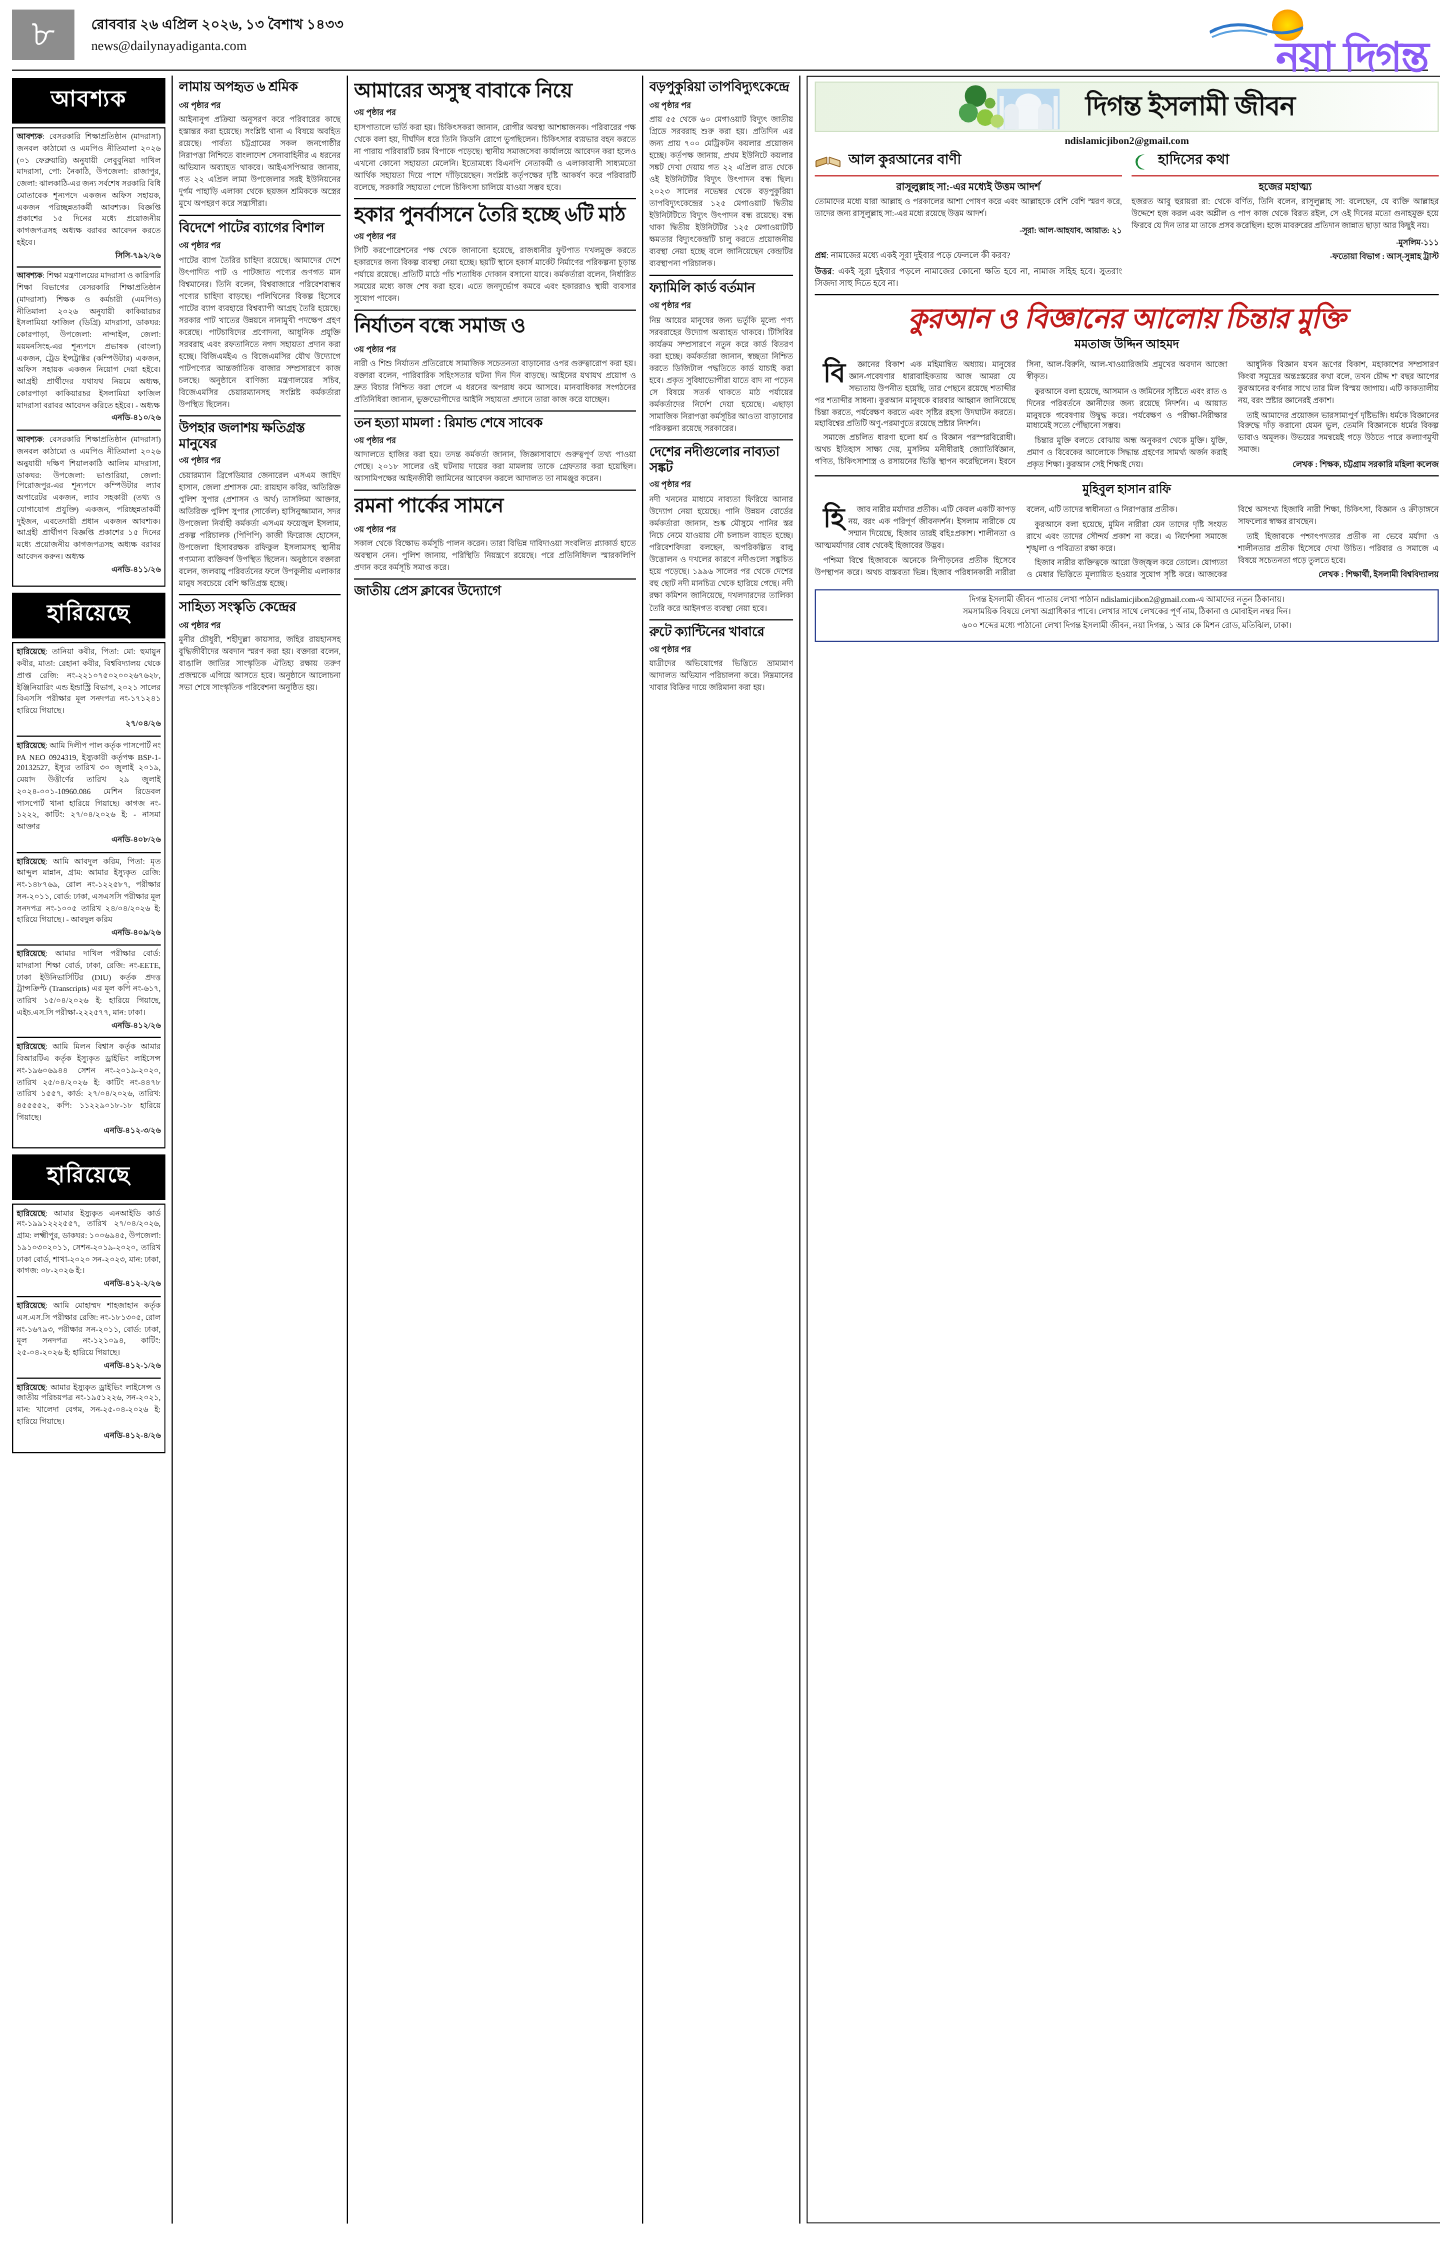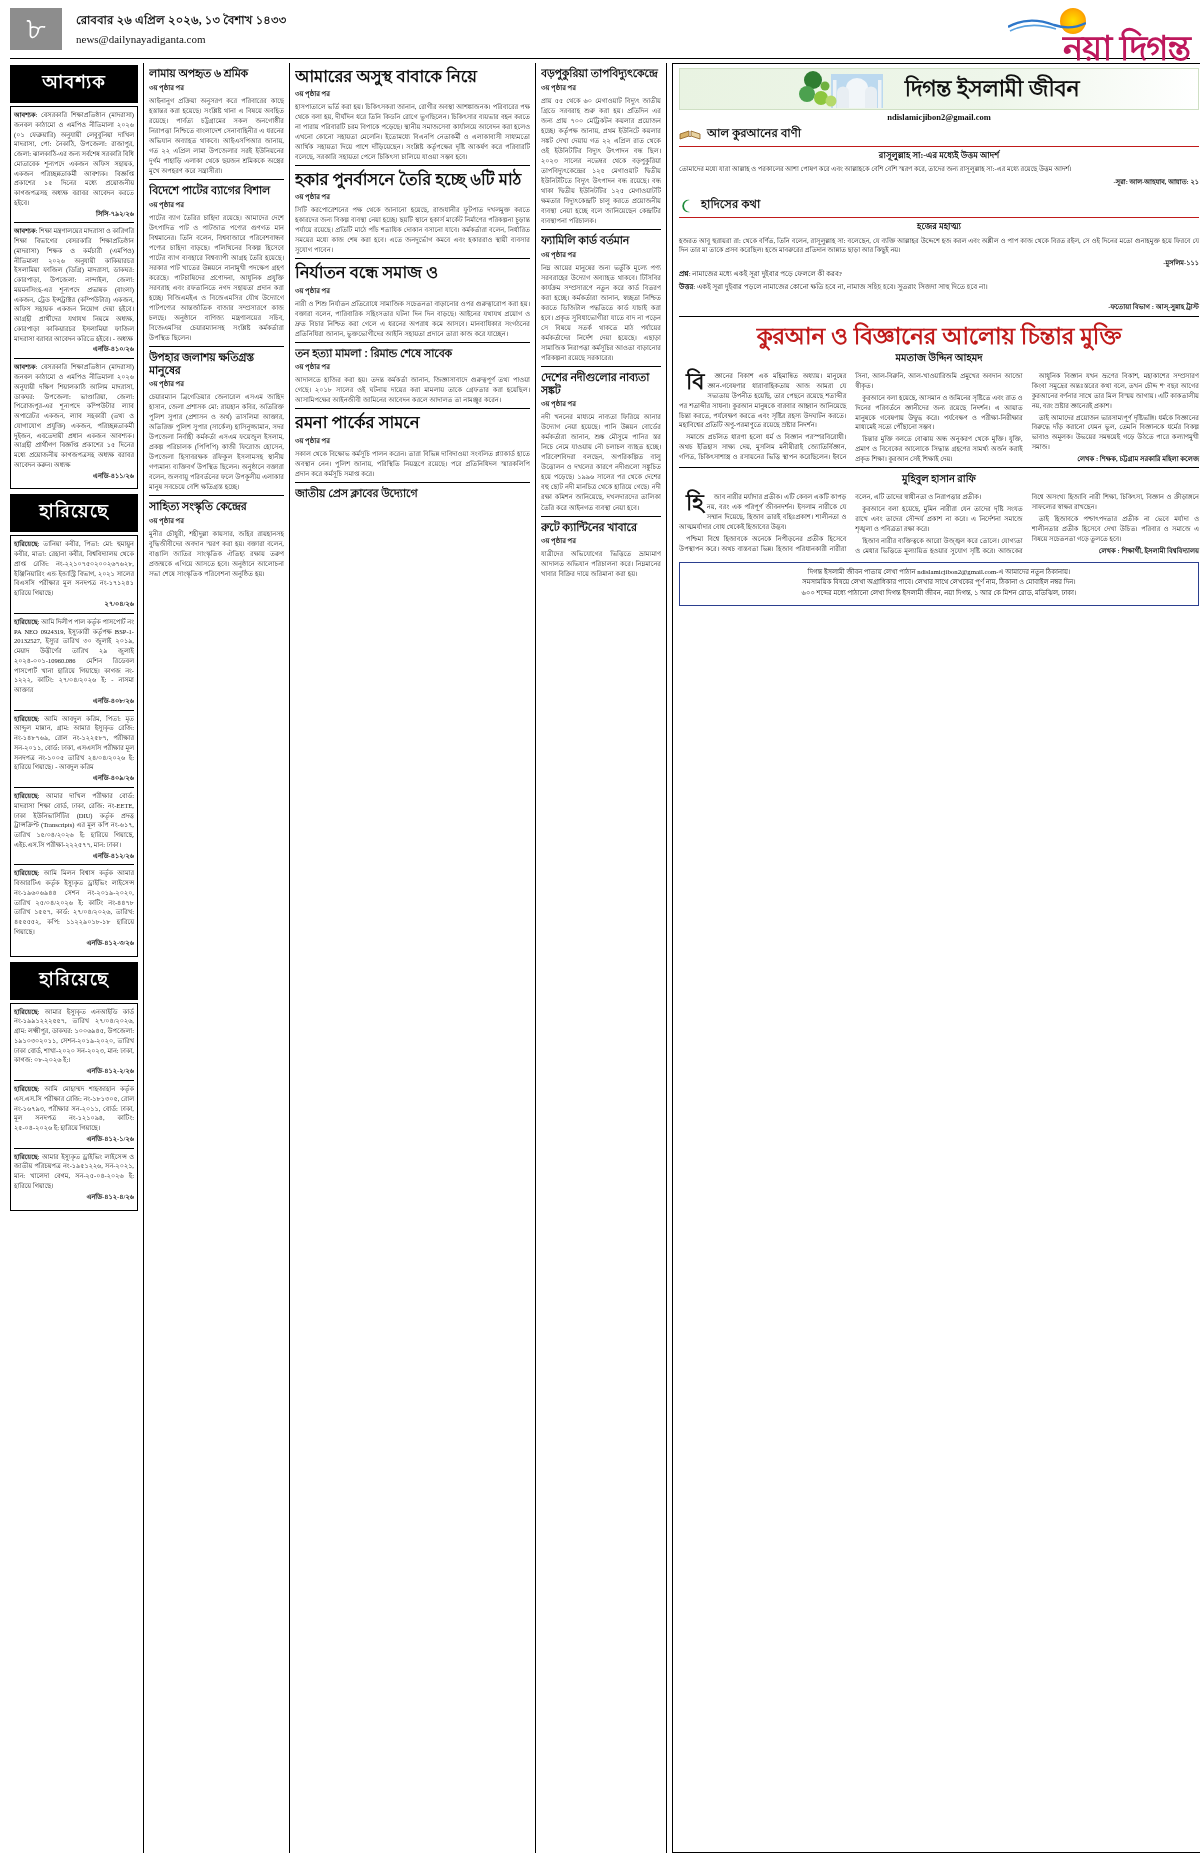--- a/index.html
+++ b/index.html
@@ -27,21 +27,21 @@
   .mast-mail { font-size:11px; margin-top:2px; }
   .logo { position:absolute; right:0; top:0; height:44px; display:flex; align-items:center; }
   .logo-sun {
     width:26px; height:26px; border-radius:50%;
     background:radial-gradient(circle at 50% 50%, #ffe000 0%, #ffb000 55%, #f07800 100%);
     position:absolute; right:104px; top:0px;
   }
   .logo-wave { position:absolute; right:104px; top:10px; width:78px; height:14px; }
   .logo-text {
     font-size:34px; font-weight:700; letter-spacing:-1px;
-    font-family:"Liberation Sans", sans-serif; color:#be185d; line-height:1;
+    font-family:"Liberation Sans", sans-serif; color:#8b5cf6; line-height:1;
     position:relative; z-index:3;margin-top:36px;
   }
   .mast-rule { border-bottom:1.5px solid #000; margin:2px 0 4px 0; }
 
   
   .body-grid { display:flex; gap:0; height:1790px; }
   .colsep { width:1px; background:#000; margin:0 5px; flex:none; }
   .col { flex:none; overflow:hidden; }
   .c1 { width:128px; }
   .c2 { width:135px; }
@@ -85,21 +85,21 @@
     display:flex; align-items:center; gap:10px; height:42px;
     background:linear-gradient(90deg,#e9f3e2 0%, #eef6ea 60%, #ffffff 100%);
     border:1px solid #cfe0c4; padding:2px 6px; position:relative; overflow:hidden;justify-content:center;
   }
   .isl-art { width:96px; height:38px; position:relative; flex:none; }
   .isl-title {
     font-size:22px; font-weight:700; font-family:"Liberation Sans",sans-serif;
     letter-spacing:-.3px;
   }
   .isl-mail { text-align:center; font-size:8.5px; font-weight:700; margin:2px 0 3px 0; }
-  .isl-twocol { display:flex; gap:8px;flex-direction:column; }
+  .isl-twocol { display:flex; gap:8px; }
   .isl-half { flex:1; min-width:0; }
   .sub-head { display:flex; align-items:center; gap:6px; }
   .sub-head-txt { font-size:11.5px; font-weight:700; font-family:"Liberation Sans",sans-serif; }
   .red-rule { border-top:1.4px solid #c01a1a; margin:2px 0 3px 0; }
   .isl-lead { font-size:8.4px; font-weight:700; text-align:center; line-height:1.35; margin:2px 0 3px 0; }
   .isl-body { font-size:6.6px; line-height:1.5; text-align:justify; }
   .isl-src { font-size:6.6px; font-weight:700; text-align:right; margin-top:2px; }
 
   .blue-bar {
     background:#2b3f8f; color:#fff; text-align:center;
@@ -107,21 +107,21 @@
     padding:2px 0 3px 0; margin:4px 0 3px 0;
     font-family:"Liberation Sans",sans-serif;
   }
   .qa { font-size:7px; line-height:1.5; text-align:justify; }
   .qa b { font-weight:700; }
   .qa-src { text-align:right; font-size:6.8px; font-weight:700; margin-top:2px; }
 
   .feat-title {
     color:#c01a1a; font-size:23px; font-weight:700; text-align:center;
     font-family:"Liberation Sans",sans-serif; line-height:1.15;
-    margin:6px 0 1px 0; letter-spacing:-.3px;
+    margin:6px 0 1px 0; letter-spacing:-.3px;font-style:italic;
   }
   .feat-author { text-align:center; font-size:10px; font-weight:700; margin-bottom:4px; }
   .feat-cols { column-count:3; column-gap:9px; column-rule:0; }
   .feat-cols2 { column-count:3; column-gap:9px; }
   .feat-body { font-size:6.6px; line-height:1.5; text-align:justify; }
   .feat-body p { margin:0 0 2px 0; text-indent:7px; }
   .dropcap::first-letter {
     float:left; font-size:22px; line-height:.82; font-weight:700;
     padding:2px 3px 0 0; font-family:"Liberation Sans",sans-serif;
   }

